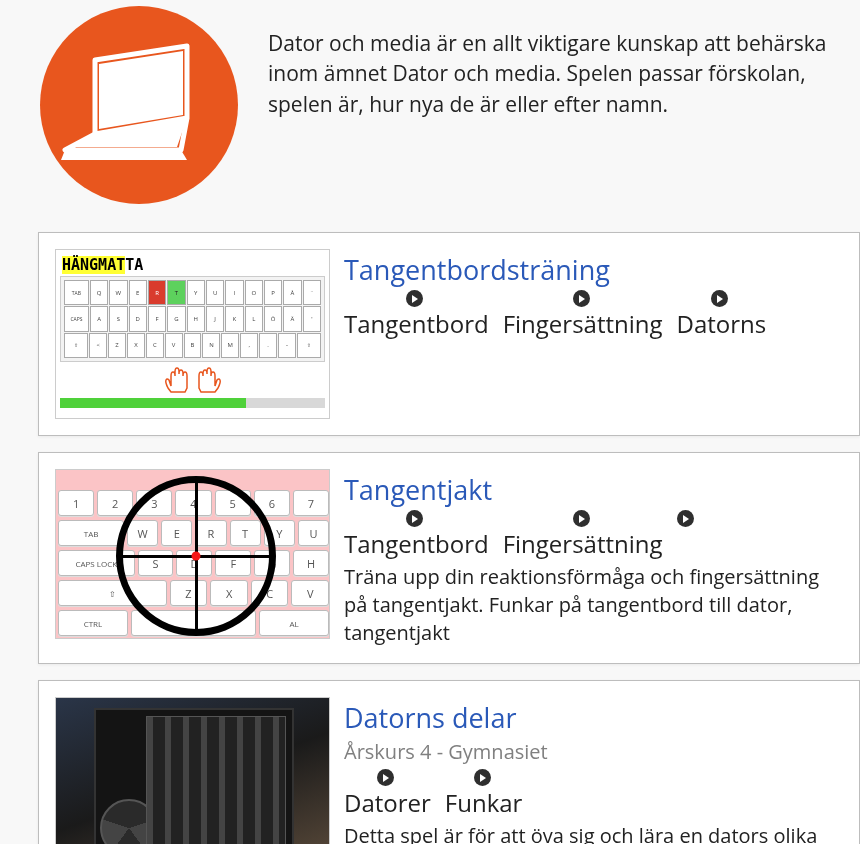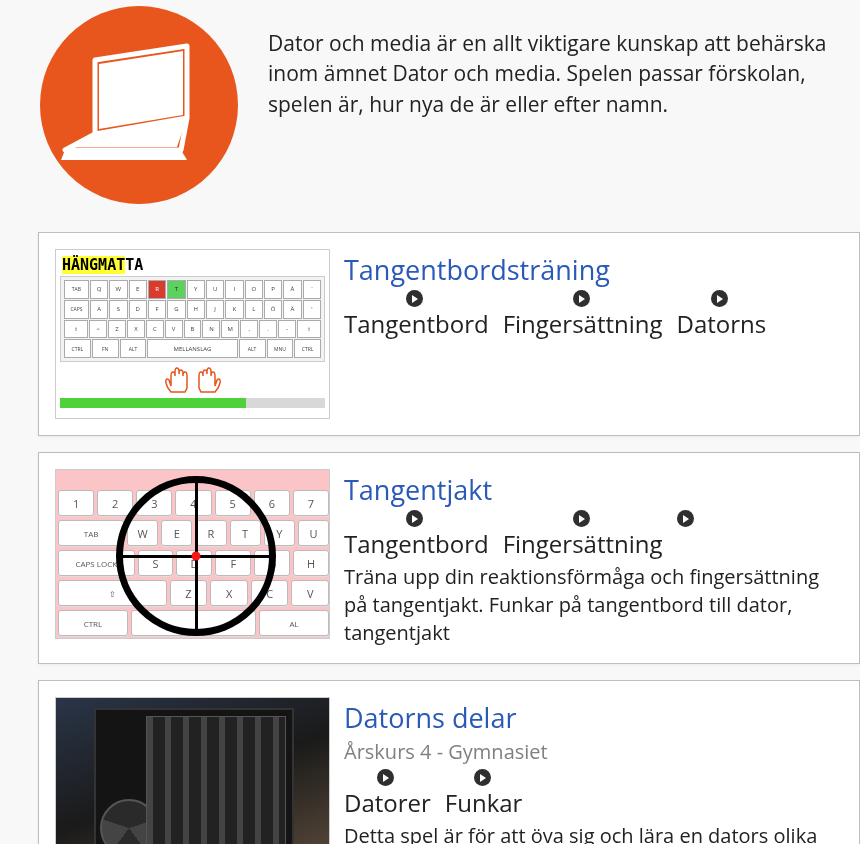--- a/index.html
+++ b/index.html
@@ -199,29 +199,20 @@
               <div class="kb-key">C</div>
               <div class="kb-key">V</div>
               <div class="kb-key">B</div>
               <div class="kb-key">N</div>
               <div class="kb-key">M</div>
               <div class="kb-key">,</div>
               <div class="kb-key">.</div>
               <div class="kb-key">-</div>
               <div class="kb-key" style="flex:1.4;font-size:5px">⇧</div>
             </div>
-            <div class="kb-row">
-              <div class="kb-key" style="flex:1.4;font-size:5px">CTRL</div>
-              <div class="kb-key" style="flex:1.4;font-size:5px">FN</div>
-              <div class="kb-key" style="flex:1.4;font-size:5px">ALT</div>
-              <div class="kb-key" style="flex:5">MELLANSLAG</div>
-              <div class="kb-key" style="flex:1.4;font-size:5px">ALT</div>
-              <div class="kb-key" style="flex:1.4;font-size:5px">MNU</div>
-              <div class="kb-key" style="flex:1.4;font-size:5px">CTRL</div>
-            </div>
           </div>
       <div class="kb-hands">
         <svg width="30" height="28" viewBox="0 0 30 28">
               <path d="M4 22 L4 10 Q4 6 6 6 Q8 6 8 10 L8 8 Q8 4 10 4 Q12 4 12 8 L12 6 Q12 2 14 2 Q16 2 16 6 L16 10 Q16 6 18 6 Q20 6 20 10 L20 20 L22 14 Q24 12 25 14 Q26 16 23 22 L20 26 L6 26 Z" fill="#fff" stroke="#e8561e" stroke-width="1.5" transform="scale(-1,1) translate(-30,0)"></path>
             </svg>
         <svg width="30" height="28" viewBox="0 0 30 28">
               <path d="M4 22 L4 10 Q4 6 6 6 Q8 6 8 10 L8 8 Q8 4 10 4 Q12 4 12 8 L12 6 Q12 2 14 2 Q16 2 16 6 L16 10 Q16 6 18 6 Q20 6 20 10 L20 20 L22 14 Q24 12 25 14 Q26 16 23 22 L20 26 L6 26 Z" fill="#fff" stroke="#e8561e" stroke-width="1.5"></path>
             </svg>
       </div>
       <div class="kb-bar">

